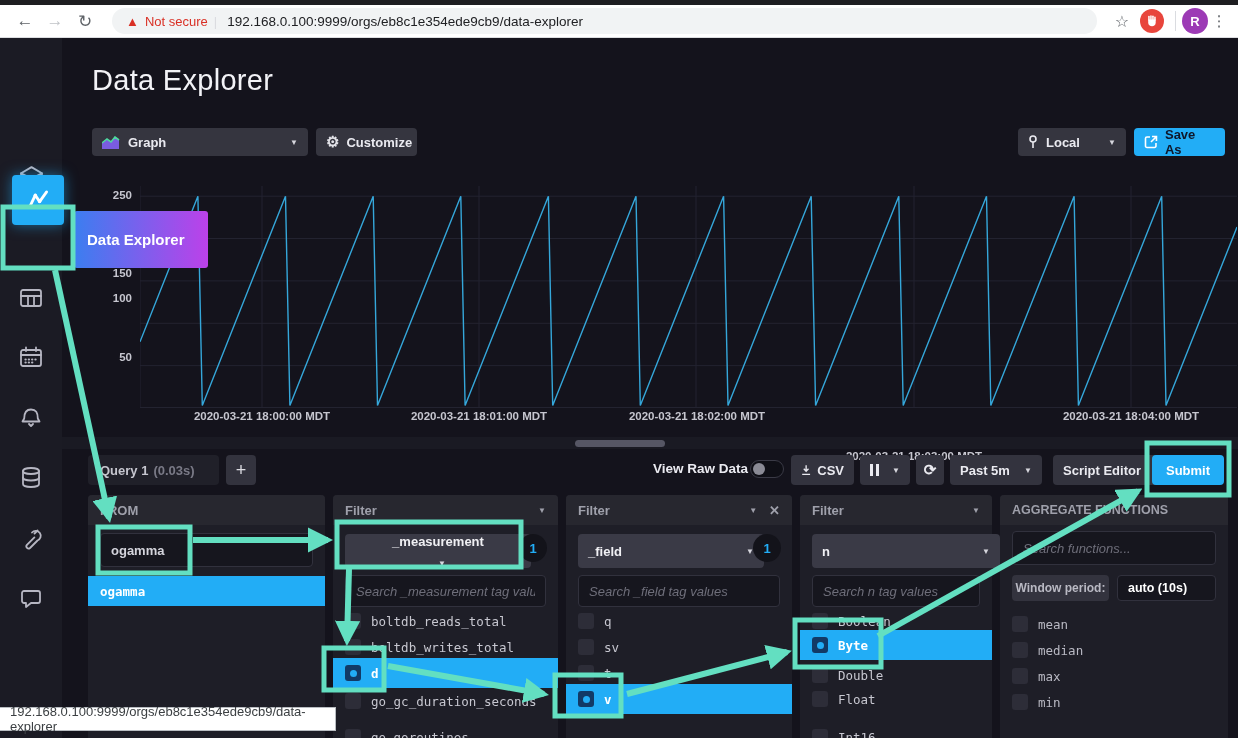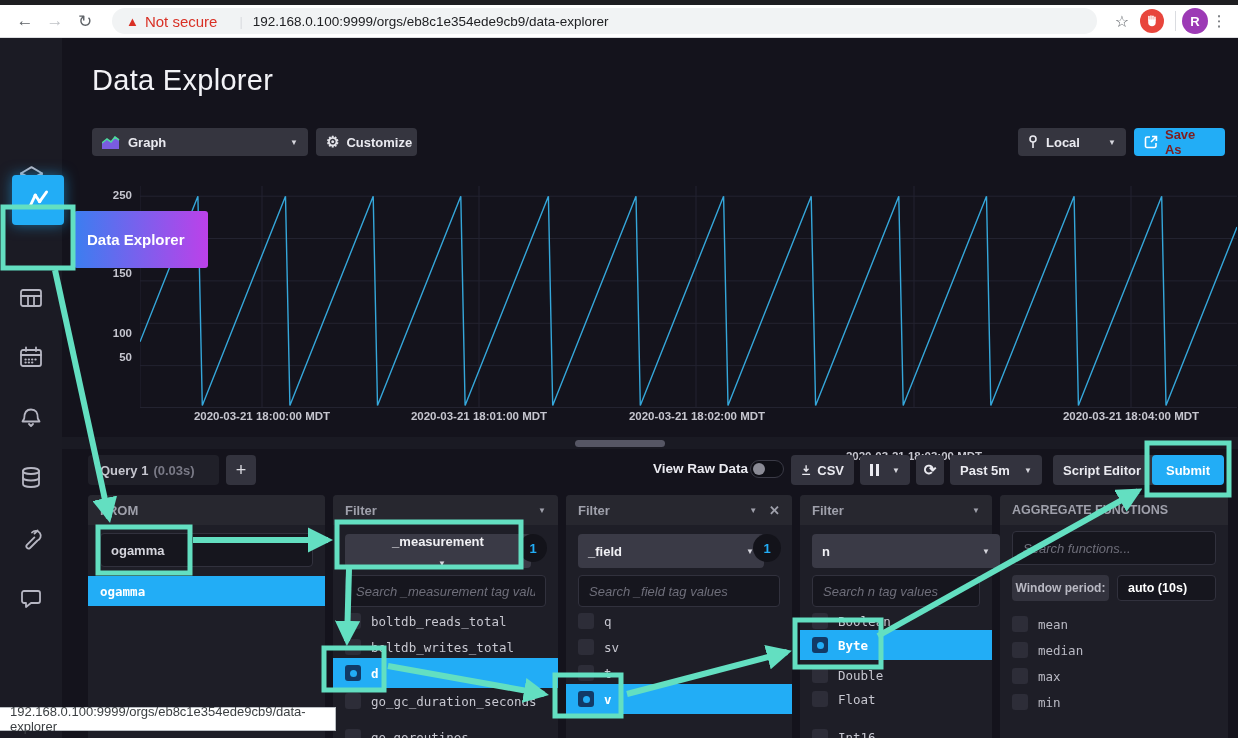--- a/index.html
+++ b/index.html
@@ -9,21 +9,21 @@
 
   
   .win-strip{left:0;top:0;width:1238px;height:5px;background:#1e1e21;}
   .toolbar{left:0;top:5px;width:1238px;height:33px;background:#ffffff;border-bottom:1px solid #dcdde0;
            display:flex;align-items:center;padding:0 8px 0 10px;}
   .navic{width:30px;text-align:center;font-size:17px;color:#5f6368;flex:0 0 auto;cursor:pointer;}
   .navic.disabled{color:#c0c3c7;}
   .urlbar{flex:1 1 auto;height:26px;margin:0 12px;background:#f1f3f4;border-radius:13px;
           display:flex;align-items:center;padding:0 14px;overflow:hidden;white-space:nowrap;}
   .warn-tri{color:#d93025;font-size:13px;margin-right:6px;}
-  .notsecure{color:#d93025;font-size:15px;margin-right:22px;}
+  .notsecure{color:#d93025;font-size:13px;margin-right:6px;}
   .url-sep{color:#dadce0;margin-right:10px;font-size:13px;}
   .urltext{color:#202124;font-size:13.5px;}
   .star{width:26px;text-align:center;font-size:16px;color:#5f6368;flex:0 0 auto;cursor:pointer;}
   .extn{width:24px;height:24px;border-radius:50%;background:#e8453c;flex:0 0 auto;margin:0 5px;
         display:flex;align-items:center;justify-content:center;cursor:pointer;}
   .tb-sep{width:1px;height:20px;background:#dadce0;margin:0 6px;flex:0 0 auto;}
   .avatar{width:26px;height:26px;border-radius:50%;background:#9c3ab5;color:#fff;font-size:13px;font-weight:bold;
           display:flex;align-items:center;justify-content:center;flex:0 0 auto;cursor:pointer;}
   .kebab{width:22px;text-align:center;font-size:15px;color:#5f6368;flex:0 0 auto;cursor:pointer;letter-spacing:0;}
 
@@ -41,21 +41,21 @@
 
   
   .page-title{left:92px;top:64px;font-size:29px;color:#f2f2f6;letter-spacing:.3px;}
   .btn{display:flex;align-items:center;border-radius:4px;background:#35353f;color:#eaeaf0;
        font-size:13px;font-weight:bold;cursor:pointer;padding:0 10px;height:28px;}
   .btn .spacer{flex:1 1 auto;}
   .chev{font-size:8px;color:#d6d6dd;margin-left:8px;}
   .graph-dd{left:92px;top:128px;width:216px;}
   .customize{left:316px;top:128px;width:101px;}
   .local-dd{left:1018px;top:128px;width:108px;}
-  .saveas{left:1134px;top:128px;width:91px;background:#22adf6;color:#7f1d1d;}
+  .saveas{left:1134px;top:128px;width:91px;background:#22adf6;color:#0f172a;}
   .gear{font-size:15px;margin-right:7px;color:#e2e2e8;}
 
   
   #plot-svg{left:140px;top:186px;}
   .grid{stroke:#232330;stroke-width:1;}
   .series{fill:none;stroke-width:1.4;}
   .ytick{width:46px;text-align:right;font-size:11.5px;font-weight:bold;color:#c6c6cf;left:86px;}
   .xtick{width:200px;text-align:center;font-size:11.5px;font-weight:bold;color:#c6c6cf;top:410px;}
   .scroll-track{left:62px;top:437px;width:1176px;height:12px;background:#1a1a23;}
   .scroll-pill{left:575px;top:440px;width:90px;height:7px;border-radius:3.5px;background:#565664;cursor:pointer;}
@@ -236,21 +236,21 @@
       <line class="grid" x1="991" y1="0" x2="991" y2="222"></line>
       <line class="grid" x1="0" y1="179.6" x2="1097" y2="179.6"></line>
       <line class="grid" x1="0" y1="137.3" x2="1097" y2="137.3"></line>
       <line class="grid" x1="0" y1="94.9" x2="1097" y2="94.9"></line>
       <line class="grid" x1="0" y1="52.5" x2="1097" y2="52.5"></line>
       <line class="grid" x1="0" y1="10.2" x2="1097" y2="10.2"></line>
       <line class="grid" x1="0" y1="221.5" x2="1097" y2="221.5"></line>
       <polyline class="series" style="stroke:#35a7da" points="0.0,155.8 57.9,10.2 62.3,219.5 145.5,10.2 149.9,219.5 233.2,10.2 237.5,219.5 320.8,10.2 325.1,219.5 408.4,10.2 412.7,219.5 496.0,10.2 500.3,219.5 583.6,10.2 588.0,219.5 671.2,10.2 675.6,219.5 758.8,10.2 763.2,219.5 846.5,10.2 850.8,219.5 934.1,10.2 938.4,219.5 1021.7,10.2 1026.0,219.5 1097.0,41.1"></polyline>
     </svg>
   <div class="abs ytick" style="top:351px;">50</div>
-  <div class="abs ytick" style="top:327px;">100</div>
+  <div class="abs ytick" style="top:292px;">100</div>
   <div class="abs ytick" style="top:267px;">150</div>
   <div class="abs ytick" style="top:224px;">200</div>
   <div class="abs ytick" style="top:189px;">250</div>
   <div class="abs xtick" style="left:162px;">2020-03-21 18:00:00 MDT</div>
   <div class="abs xtick" style="left:379px;">2020-03-21 18:01:00 MDT</div>
   <div class="abs xtick" style="left:597px;">2020-03-21 18:02:00 MDT</div>
   <div class="abs xtick" style="left:814px;margin-top:40px;">2020-03-21 18:03:00 MDT</div>
   <div class="abs xtick" style="left:1031px;">2020-03-21 18:04:00 MDT</div>
   <div class="abs scroll-track"></div>
   <div class="abs scroll-pill"></div>

